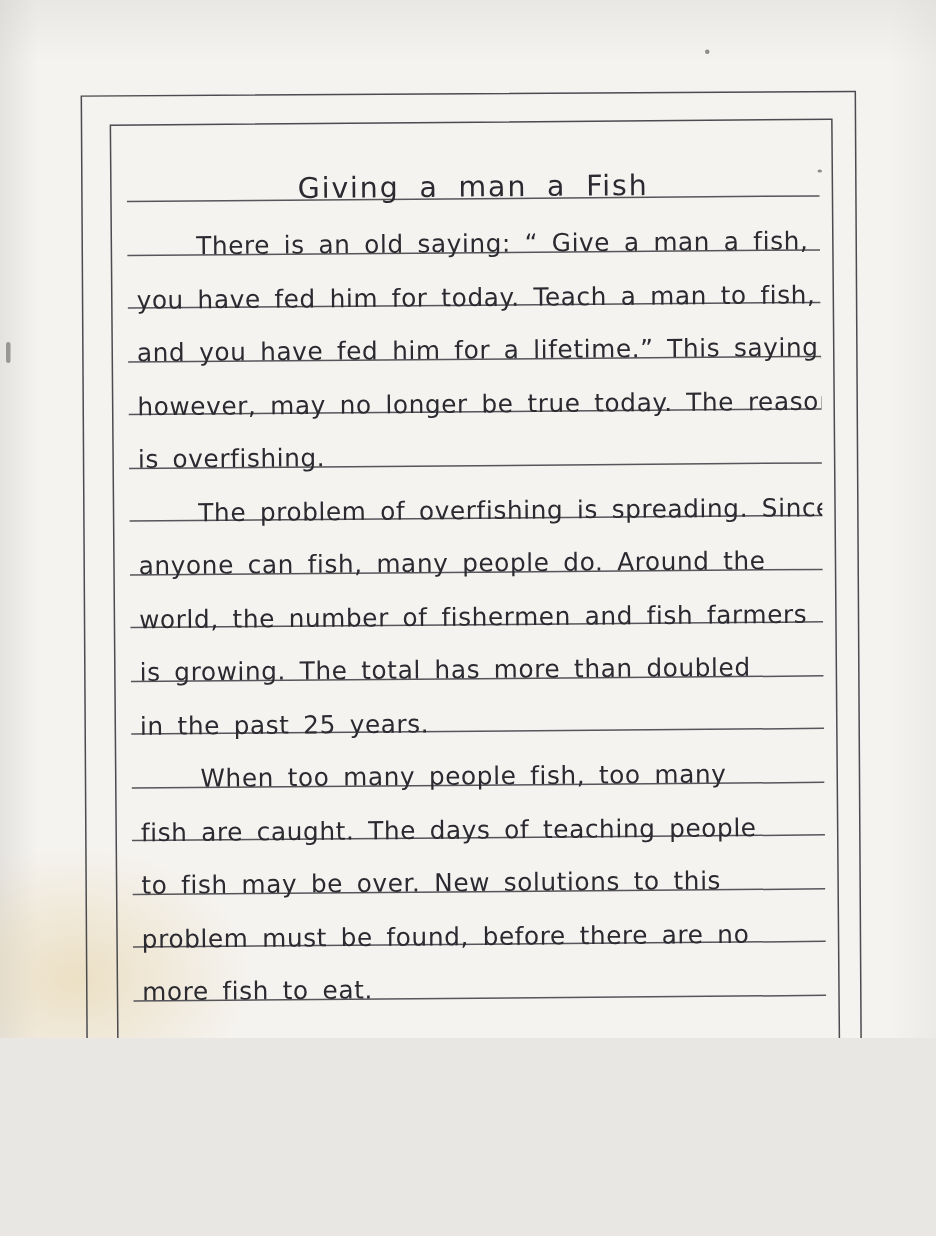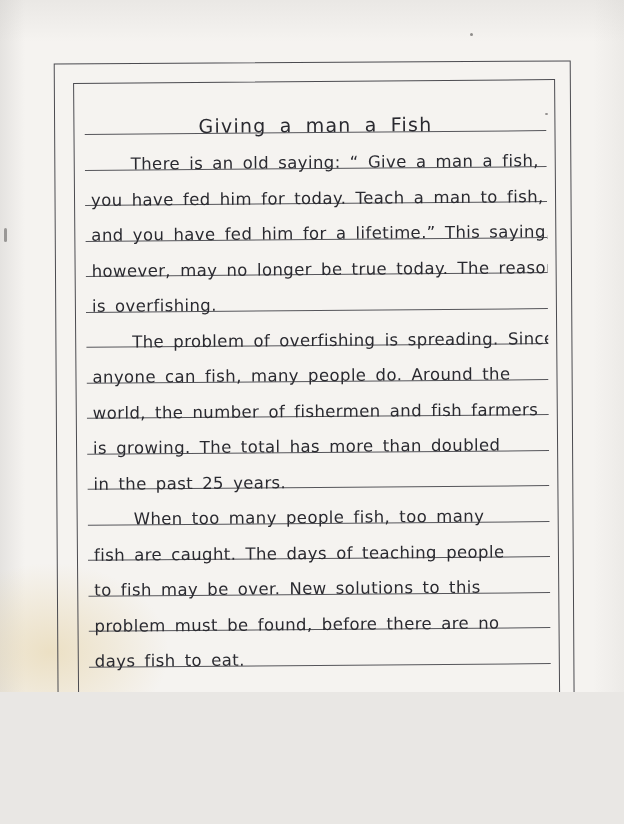--- a/index.html
+++ b/index.html
@@ -152,21 +152,21 @@
         <div class="line">
           <span class="ink">fish are caught. The days of teaching people</span>
         </div>
         <div class="line">
           <span class="ink">to fish may be over. New solutions to this</span>
         </div>
         <div class="line">
           <span class="ink">problem must be found, before there are no</span>
         </div>
         <div class="line">
-          <span class="ink">days fish to eat.</span>
+          <span class="ink">more fish to eat.</span>
         </div>
 
         <div class="line empty first-empty"></div>
         <div class="line empty"></div>
         <div class="line empty"></div>
 
       </div>
     </div>
   </div>
 </div>

